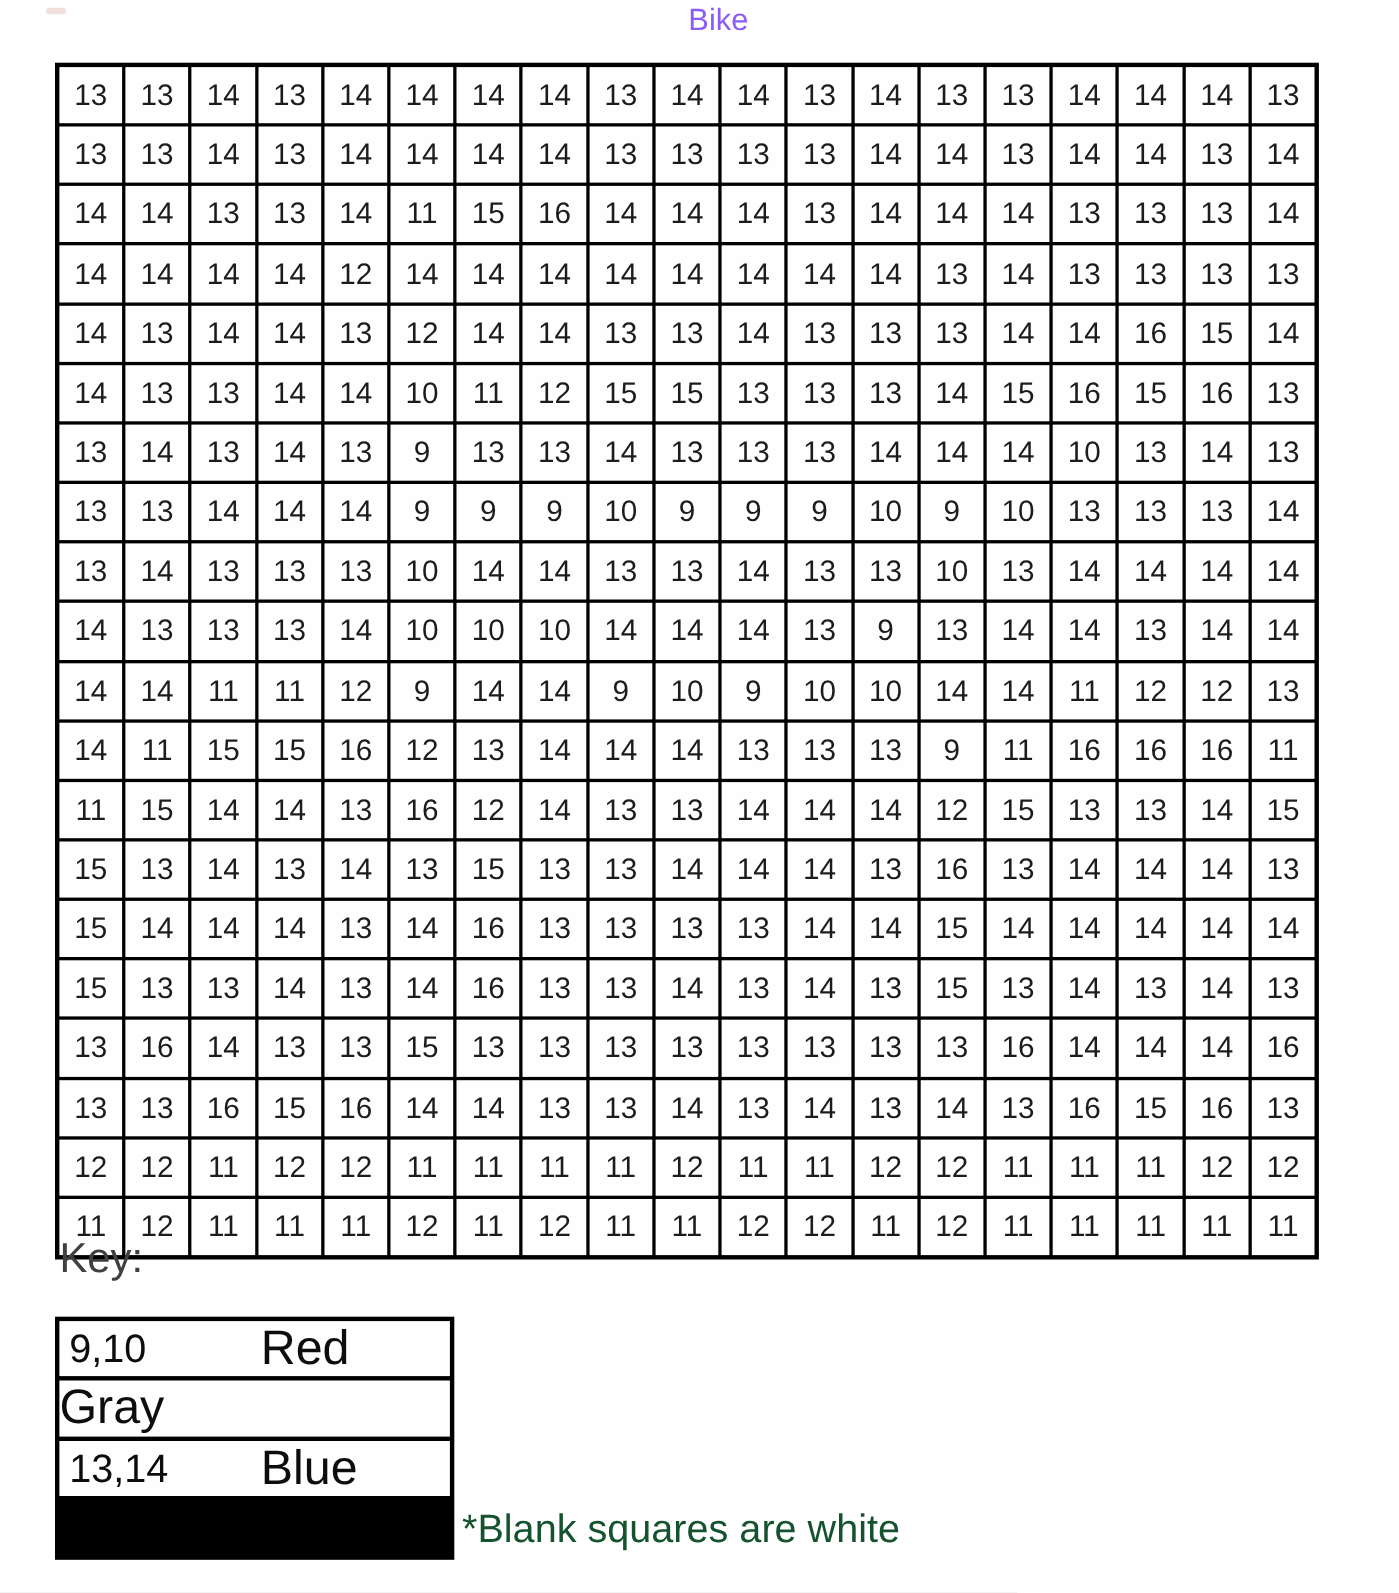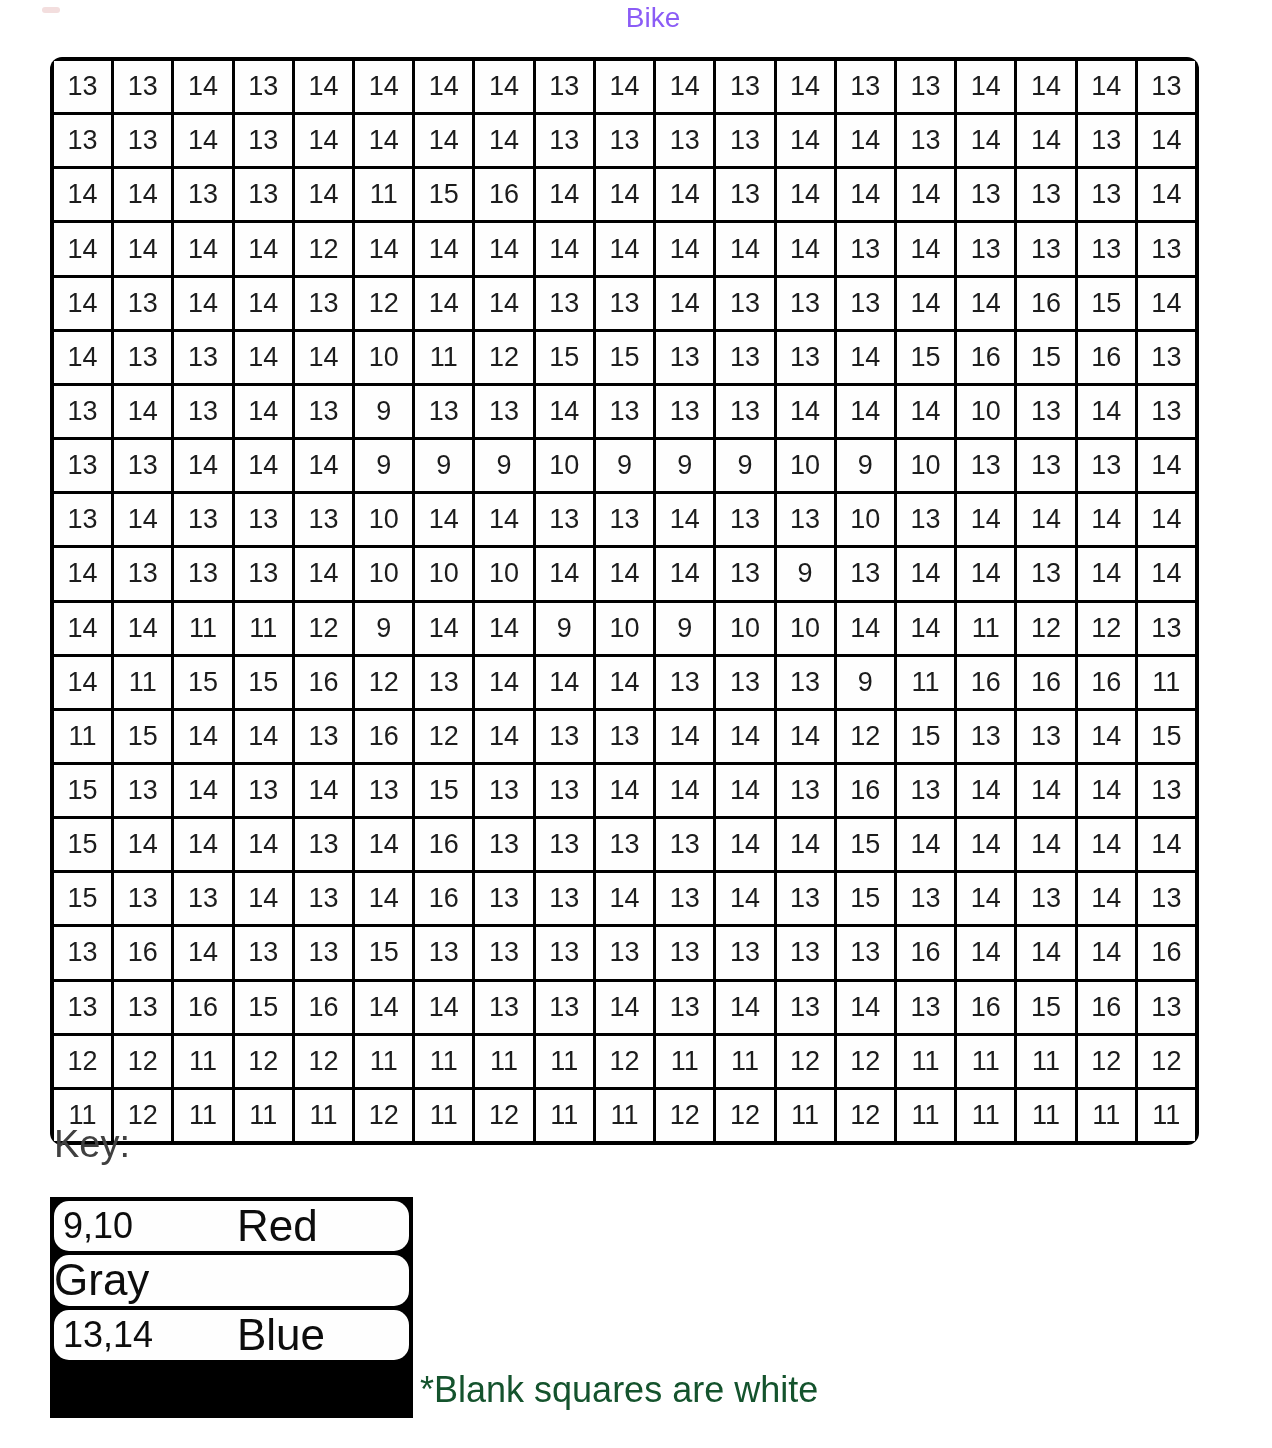--- a/index.html
+++ b/index.html
@@ -33,21 +33,20 @@
   .grid {
     position: absolute;
     left: 50px; top: 57px;
     width: 1149px; height: 1088px;
     background: #000000;
     display: grid;
     grid-template-columns: repeat(19, 1fr);
     grid-template-rows: repeat(20, 1fr);
     gap: 3px;
     padding: 4px;
-    border-radius: 12px;
   }
   .grid .cell {
     background: #fefefe;
     display: flex;
     align-items: center;
     justify-content: center;
     font-size: 27px;
     color: #1c1c1c;
   }
   .key-label {
@@ -63,21 +62,20 @@
     background: #000000;
     display: grid;
     grid-template-rows: repeat(4, 1fr);
     gap: 4px;
     padding: 4px;
   }
   .key-row {
     background: #fefefe;
     display: flex;
     align-items: center;
-    border-radius: 15px;
   }
   .key-nums {
     width: 183px;
     padding-left: 9px;
     font-size: 36px;
     color: #0d0d0d;
   }
   .key-color {
     font-size: 44px;
     color: #0d0d0d;

